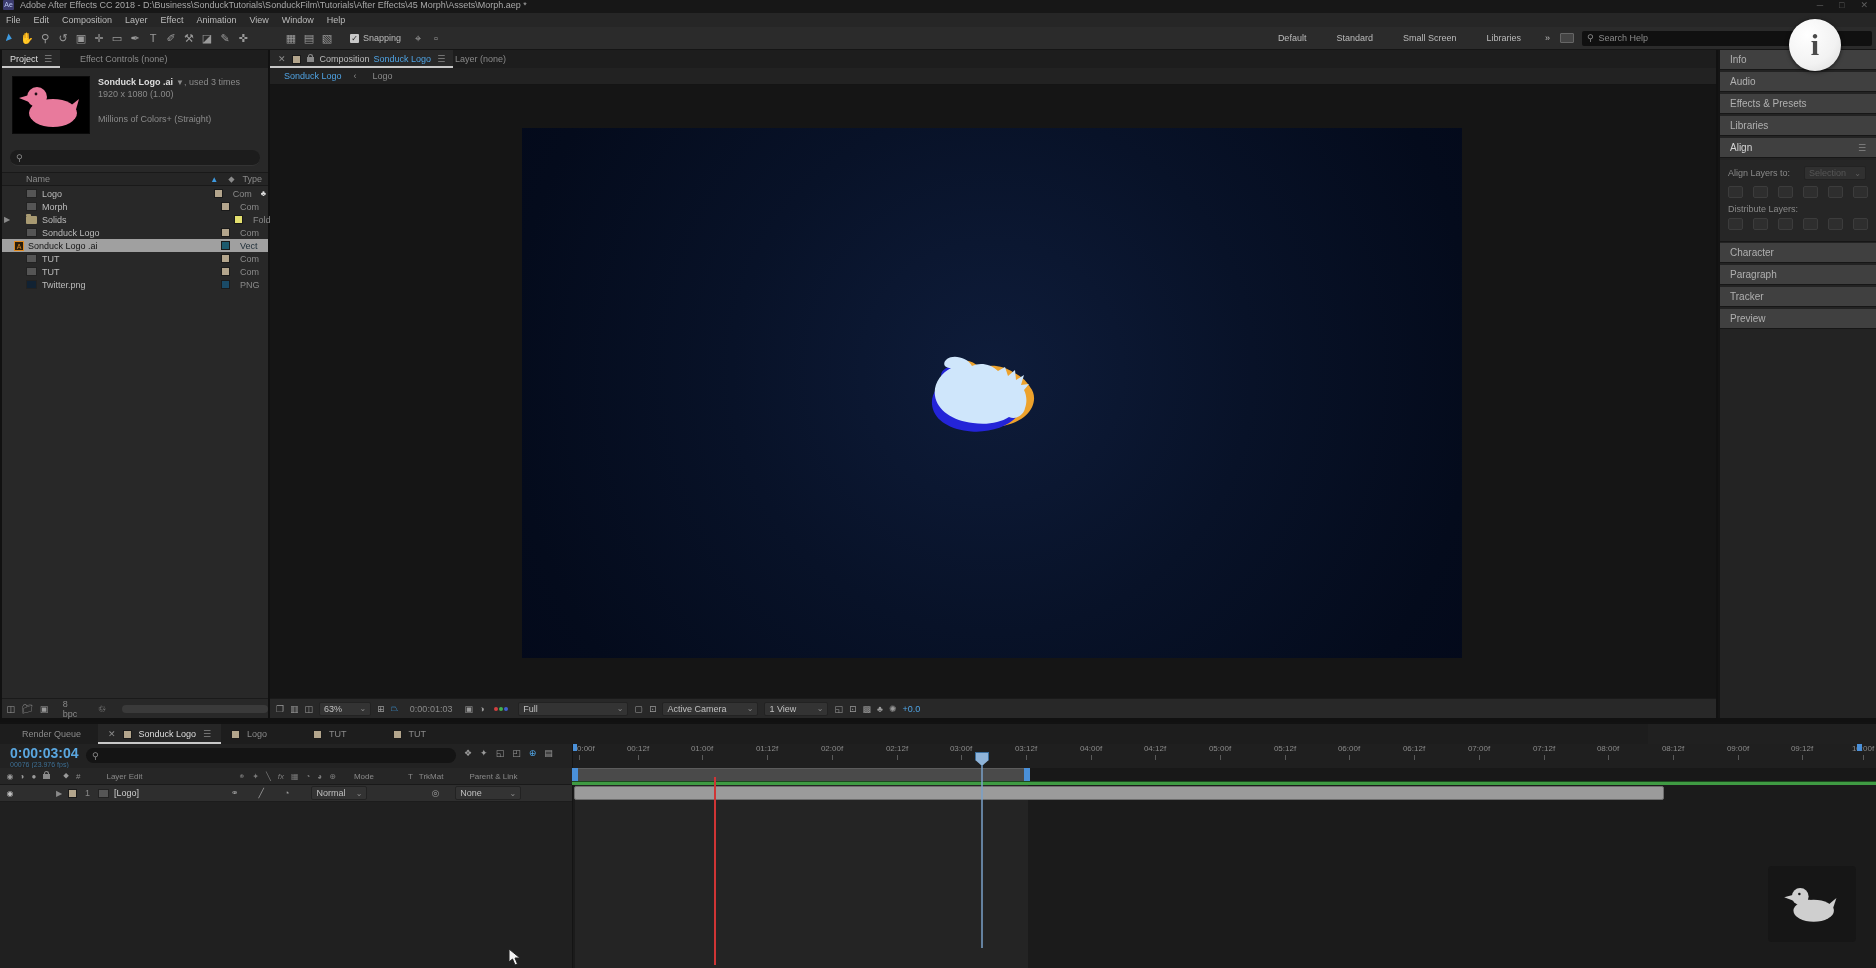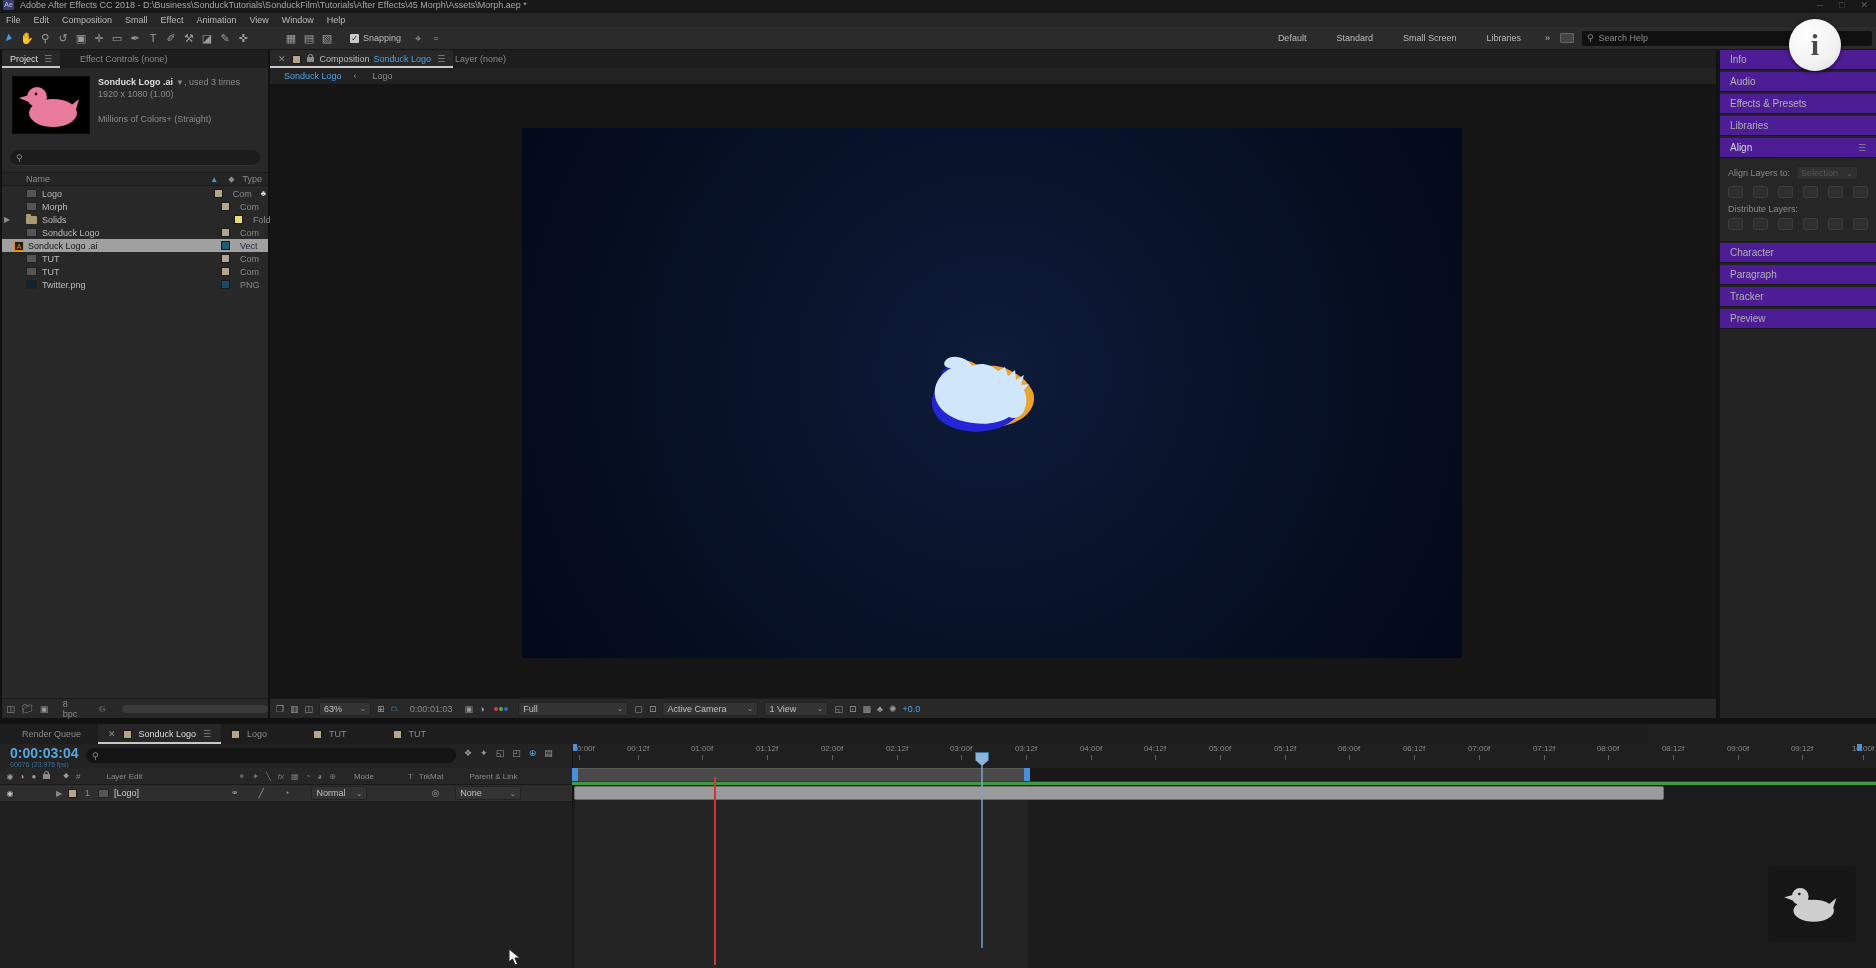--- a/index.html
+++ b/index.html
@@ -7,21 +7,21 @@
     font-family:"Liberation Sans","DejaVu Sans",sans-serif; color:#bbb; }
   .abs { position:absolute; }
   .t8 { font-size:8px; } .t9 { font-size:9px; }
   .dim { color:#8a8a8a; } .dimmer { color:#5f5f5f; } .bright { color:#dedede; }
   .flex { display:flex; align-items:center; }
   .ic { display:inline-block; text-align:center; color:#9a9a9a; }
   .swatch { display:inline-block; width:9px; height:9px; border:1px solid #1a1a1a; }
   .dd { background:#333; border:1px solid #222; border-radius:2px; color:#c0c0c0;
         font-size:9px; padding:1px 4px; display:flex; align-items:center; justify-content:space-between; }
   .underline-active { position:absolute; left:0; right:0; bottom:0; height:2px; background:#c8c8c8; }
-  .panel-hdr { position:absolute; left:0; right:0; height:20px; background:#4c1d95;
+  .panel-hdr { position:absolute; left:0; right:0; height:20px; background:#404040;
     border-bottom:1px solid #171717; display:flex; align-items:center; padding:0 10px;
     font-size:10px; color:#b0b0b0; }
   .tickwrap { position:absolute; top:0; width:64px; margin-left:-32px; text-align:center;
     font-size:8px; color:#8a8a8a; }
   .tickwrap .tickmark { display:block; width:1px; height:5px; background:#5a5a5a; margin:2px auto 0; }
   .toolglyph { width:18px; height:16px; line-height:16px; font-size:11px; text-align:center; color:#9a9a9a; }
   .alignbtn { width:15px; height:12px; border:1px solid #3c3c3c; background:#2e2e2e; border-radius:2px; }
   .minilock { width:7px; height:5px; background:#8a8a8a; position:relative; display:inline-block; }
   .minilock:before { content:""; position:absolute; left:1px; top:-3px; width:3px; height:3px;
     border:1px solid #8a8a8a; border-bottom:none; border-radius:3px 3px 0 0; }
@@ -35,21 +35,21 @@
   <span style="flex:1"></span>
   <span class="t9 dimmer" style="margin-right:16px;">─</span>
   <span class="t9 dimmer" style="margin-right:16px;">□</span>
   <span class="t9 dimmer" style="margin-right:8px;">✕</span>
 </div>
 
 <div class="abs flex" style="left:0;top:13px;width:1876px;height:14px;background:#262626;padding-left:6px;gap:13px;">
   <span class="t9">File</span>
   <span class="t9">Edit</span>
   <span class="t9">Composition</span>
-  <span class="t9">Small</span>
+  <span class="t9">Layer</span>
   <span class="t9">Effect</span>
   <span class="t9">Animation</span>
   <span class="t9">View</span>
   <span class="t9">Window</span>
   <span class="t9">Help</span>
 </div>
 
 <div class="abs flex" style="left:0;top:27px;width:1876px;height:23px;background:#2b2b2b;border-bottom:1px solid #151515;">
   <span class="toolglyph">
     <span style="display:inline-block;width:0;height:0;border-left:5px solid #3e9ae0;border-top:4px solid transparent;border-bottom:4px solid transparent;transform:rotate(20deg);"></span>
@@ -303,21 +303,21 @@
   <div class="panel-hdr" style="top:66px;">
     <span>Libraries</span>
   </div>
   <div class="panel-hdr" style="top:88px;color:#d5d5d5;">
     <span>Align</span>
     <span style="flex:1"></span>
     <span class="t9 dim">☰</span>
   </div>
 
   <div class="abs" style="left:0;top:110px;width:158px;height:82px;background:#262626;border-bottom:1px solid #171717;">
-    <div class="flex" style="margin:6px 8px 0;">
+    <div class="flex" style="margin:6px 8px 0;gap:8px;">
       <span class="t9 dim">Align Layers to:</span>
       <span class="dd" style="margin-left:6px;width:62px;background:#303030;color:#565656;">
         <span>Selection</span>
         <span class="t8 dimmer">⌄</span>
       </span>
     </div>
     <div class="flex" style="margin:6px 8px 0;gap:10px;">
       <span class="alignbtn"></span>
       <span class="alignbtn"></span>
       <span class="alignbtn"></span>

